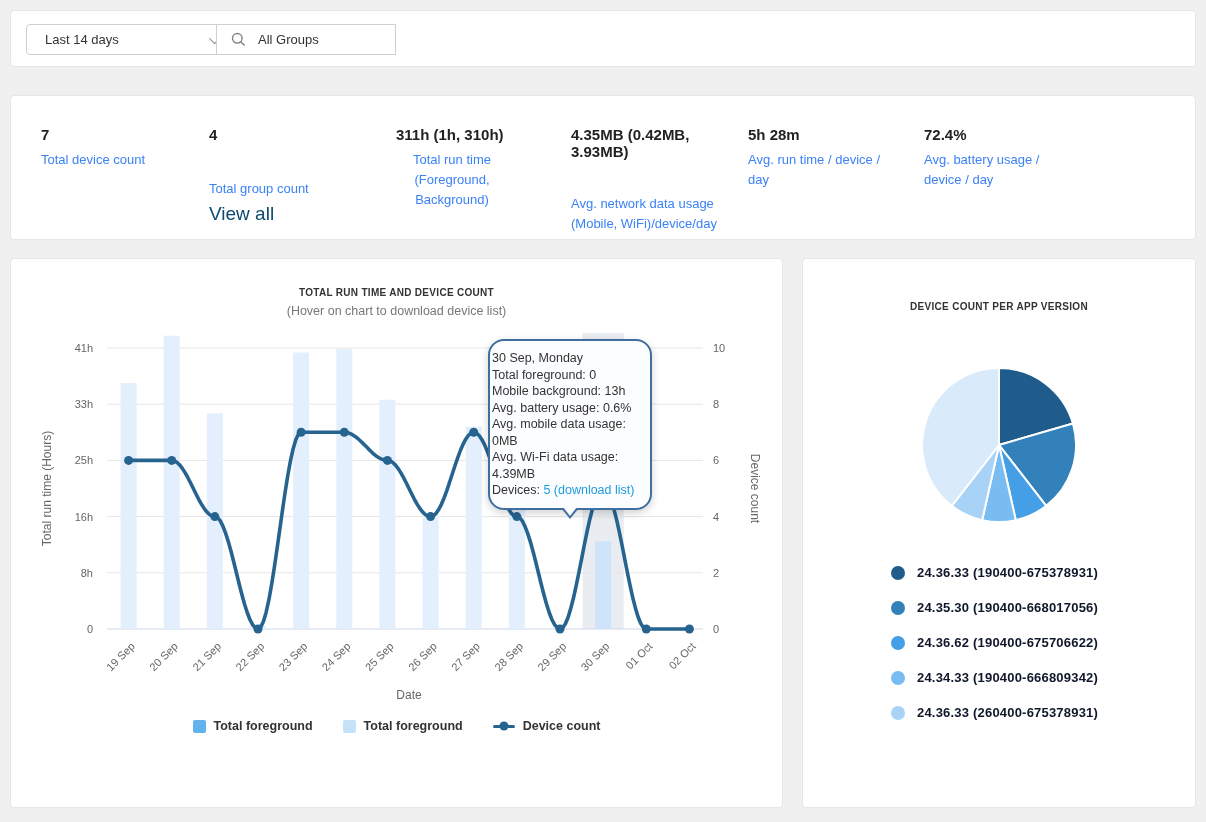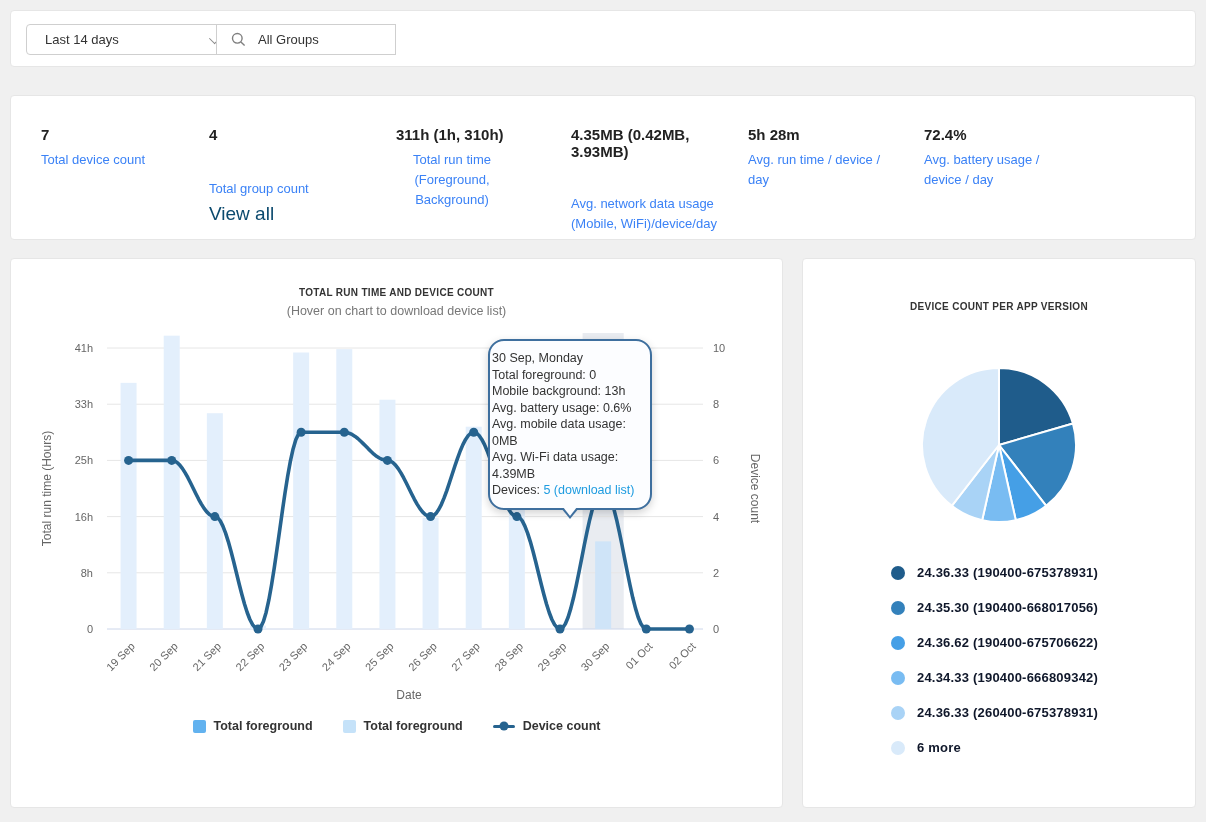--- a/index.html
+++ b/index.html
@@ -255,20 +255,16 @@
           <span class="lbl">24.36.62 (190400-675706622)</span>
         </div>
         <div class="pie-legend-item">
           <span class="dot" style="background: rgb(121, 188, 242);"></span>
           <span class="lbl">24.34.33 (190400-666809342)</span>
         </div>
         <div class="pie-legend-item">
           <span class="dot" style="background: rgb(169, 211, 246);"></span>
           <span class="lbl">24.36.33 (260400-675378931)</span>
         </div>
-        <div class="pie-legend-item">
-          <span class="dot" style="background: rgb(217, 234, 250);"></span>
-          <span class="lbl">6 more</span>
-        </div>
       </div>
   </div>
 
 </div>
 
 </body></html>

